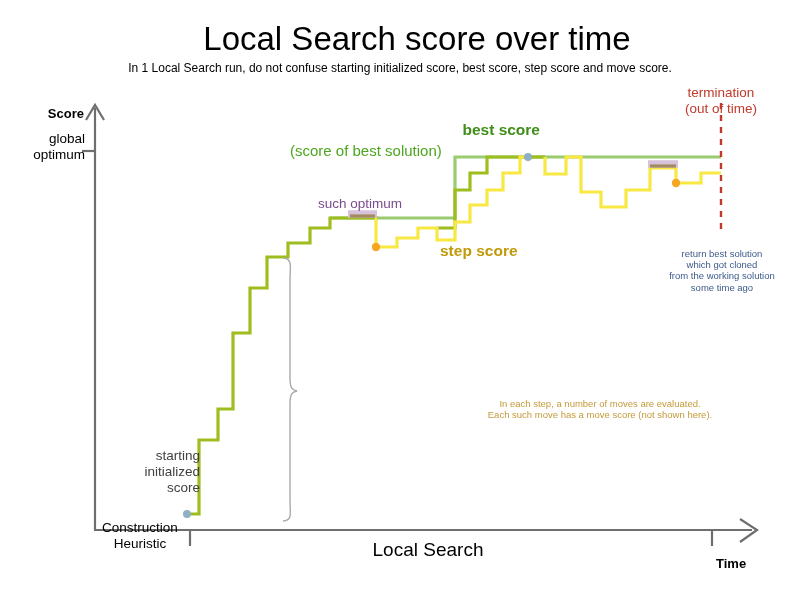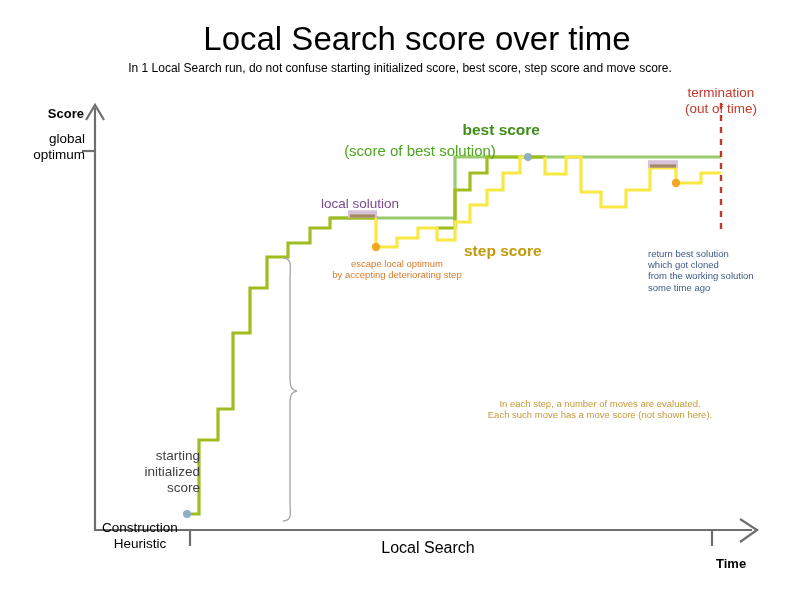--- a/index.html
+++ b/index.html
@@ -35,46 +35,46 @@
   #time-axis-label{
     left:716px;top:556px;width:60px;text-align:left;
     font-size:13px;font-weight:bold;color:#000000;
   }
   #construction-heuristic-label{
     left:92px;top:520px;width:96px;text-align:center;
     font-size:13.5px;color:#000000;
   }
   #local-search-label{
     left:358px;top:539px;width:140px;text-align:center;
-    font-size:16px;color:#000000;
+    font-size:19px;color:#000000;
   }
 
   #termination-label{
     left:650px;top:85px;width:142px;text-align:center;
     font-size:13.5px;color:#C0392B;
   }
   #return-best-label{
-    left:648px;top:248px;width:148px;
+    left:648px;top:248px;width:148px;text-align:center;
     font-size:9.5px;color:#3C5A8A;
   }
   #starting-score-label{
     left:82px;top:448px;width:118px;text-align:right;
     font-size:13.5px;color:#404040;
   }
 
   #best-score-label{
     left:300px;top:121px;width:240px;text-align:right;
     font-size:15.5px;font-weight:bold;color:#3E8E18;
   }
   #best-score-sub{
-    left:290px;top:142px;width:260px;text-align:center;
+    left:290px;top:142px;width:260px;text-align:left;
     font-size:15px;color:#4CA61E;
   }
   #step-score-label{
-    left:464px;top:242px;width:120px;text-align:left;
+    left:440px;top:242px;width:120px;text-align:left;
     font-size:15.5px;font-weight:bold;color:#C19A0B;
   }
   #local-optimum-label{
     left:288px;top:196px;width:144px;text-align:center;
     font-size:13.5px;color:#7B4B8E;
   }
   #escape-label{
     left:302px;top:258px;width:190px;text-align:center;
     font-size:9.5px;color:#D97A2B;
   }
@@ -150,17 +150,16 @@
   <div class="txt" id="local-search-label">Local Search</div>
 
   <div class="txt" id="termination-label">termination<br>(out of time)</div>
   <div class="txt" id="return-best-label">return best solution<br>which got cloned<br>from the working solution<br>some time ago</div>
   <div class="txt" id="starting-score-label">starting<br>initialized<br>score</div>
 
   <div class="txt" id="best-score-label">best score</div>
   <div class="txt" id="best-score-sub">(score of best solution)</div>
   <div class="txt" id="step-score-label">step score</div>
 
-  <div class="txt" id="local-optimum-label">local solution</div>
-  <div class="txt" id="escape-label">escape local optimum<br>by accepting deteriorating step</div>
+  <div class="txt" id="local-optimum-label">such optimum</div>
   <div class="txt" id="moves-label">In each step, a number of moves are evaluated.<br>Each such move has a move score (not shown here).</div>
 
 </div>
 
 </body></html>

